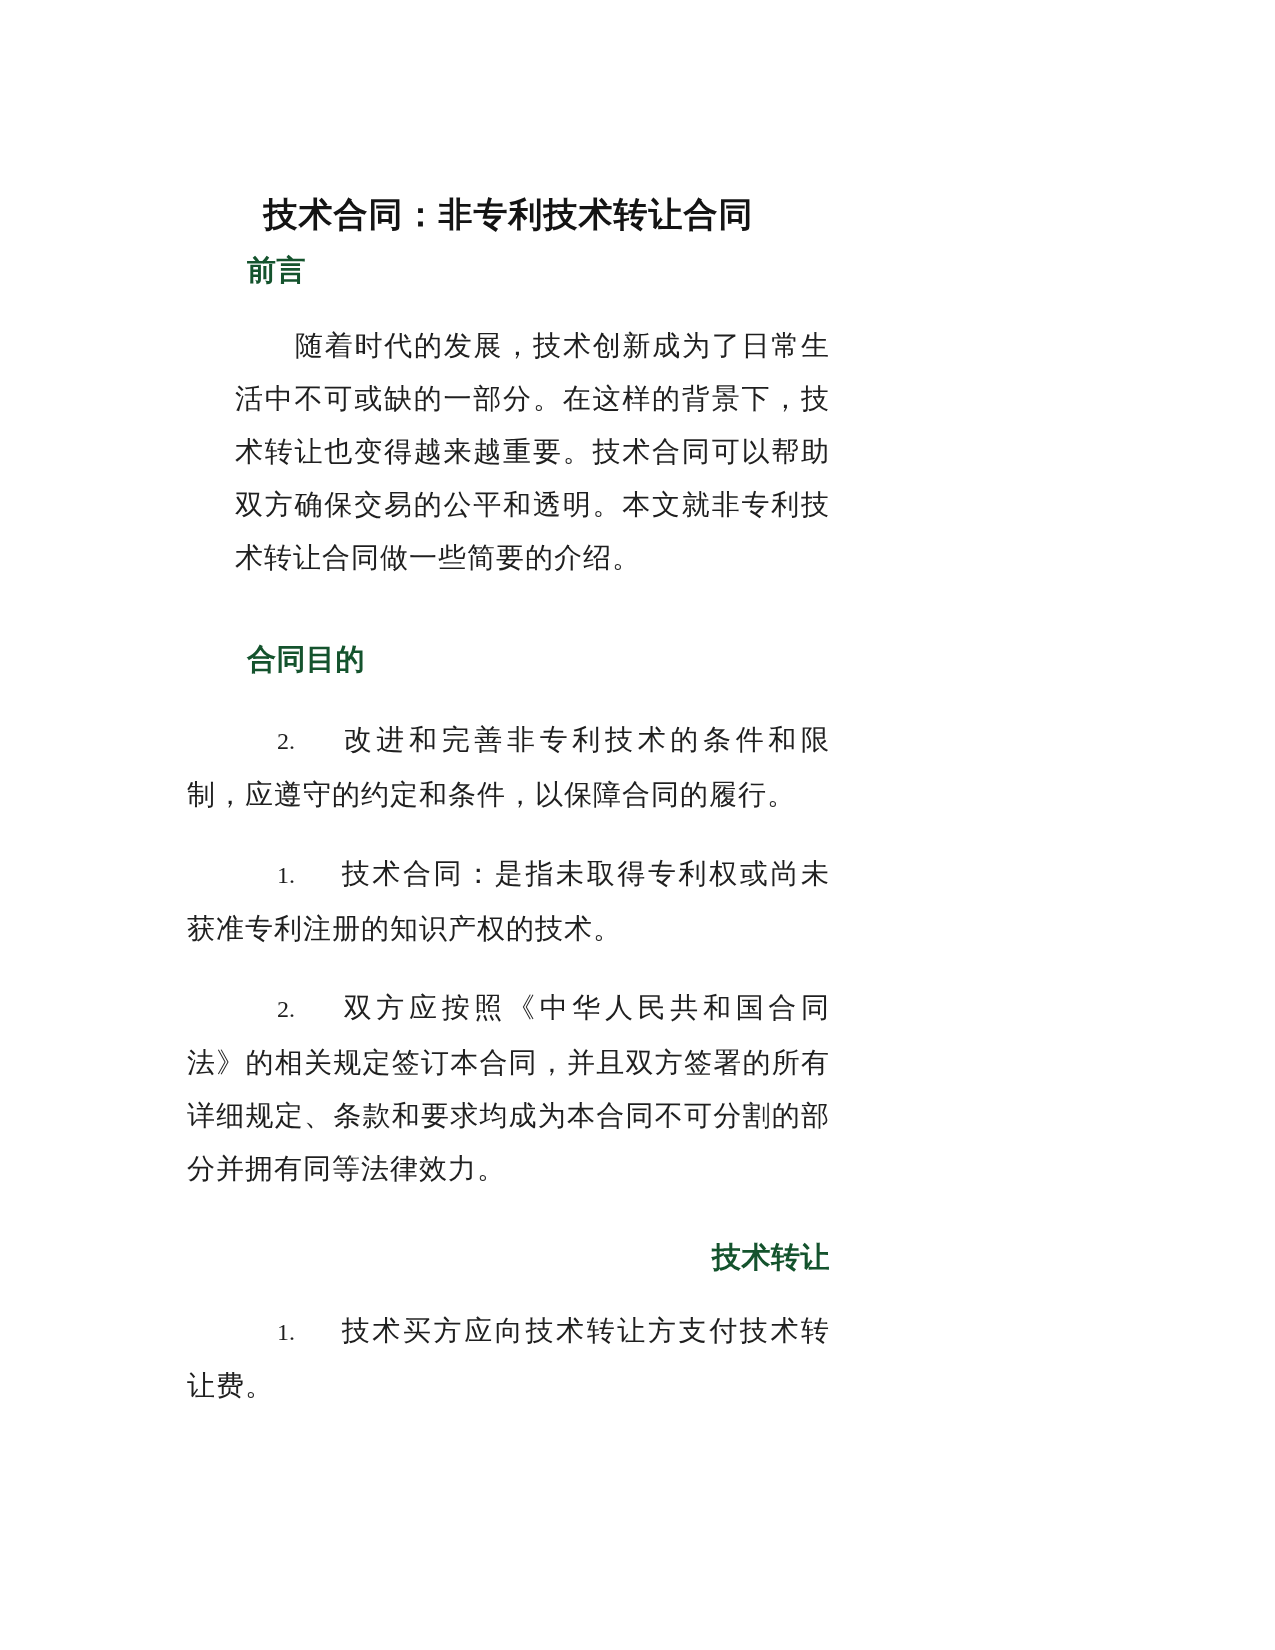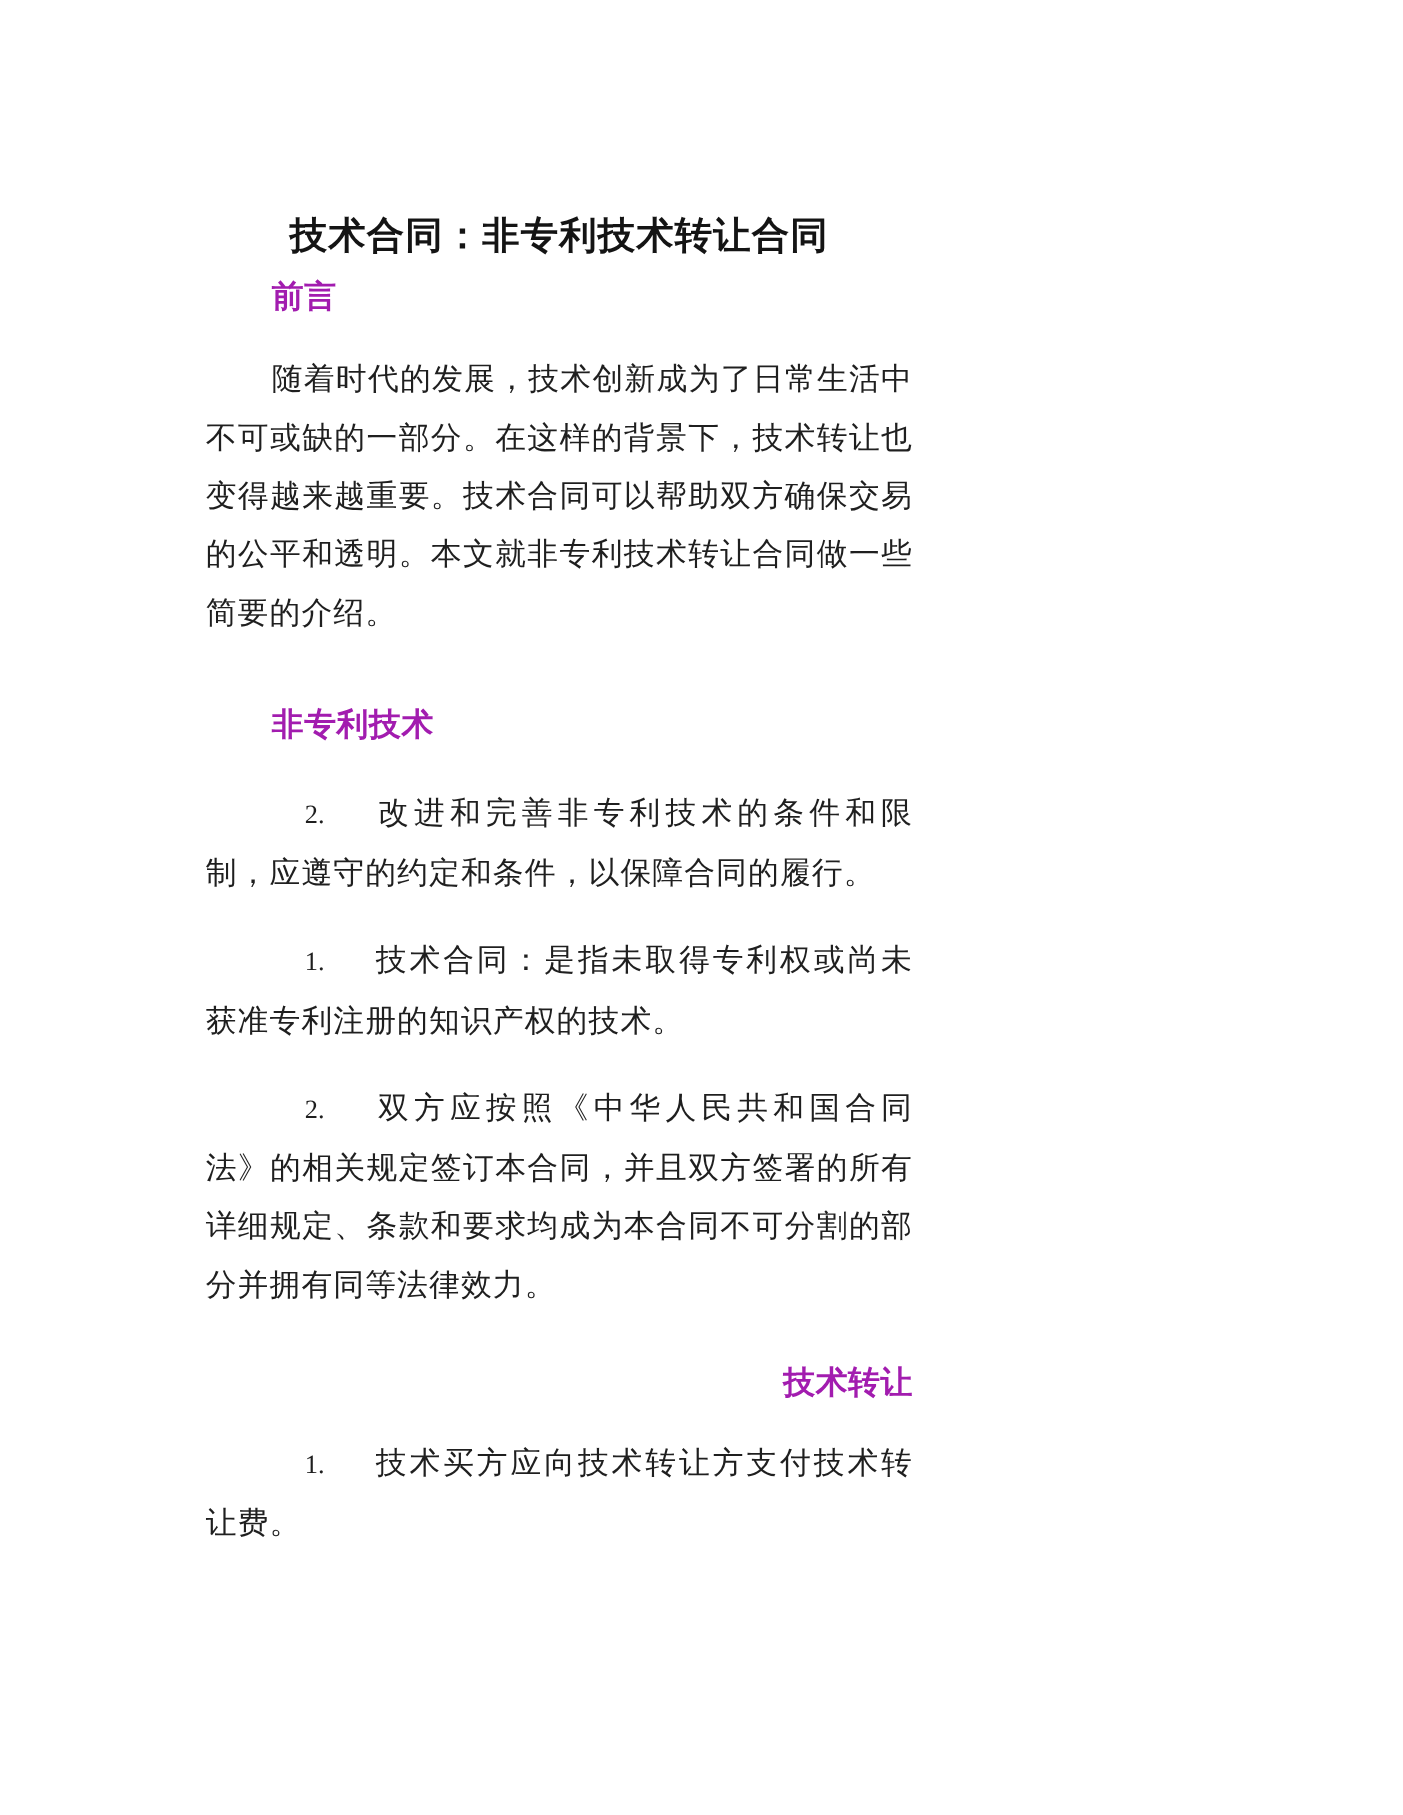--- a/index.html
+++ b/index.html
@@ -26,21 +26,21 @@
     margin: 0;
     color: #141414;
   }
   .heading {
     font-size: 29px;
     font-weight: bold;
     line-height: 53px;
     letter-spacing: 0.5px;
     text-indent: 60px;
     margin: 0;
-    color: #a21caf;
+    color: #14532d;
   }
   .para {
     font-size: 28px;
     line-height: 53px;
     letter-spacing: 1px;
     text-align: justify;
     text-indent: 60px;
     margin: 0;
   }
   .item {
@@ -55,40 +55,40 @@
     display: inline-block;
     width: 108px;
     font-size: 24px;
     letter-spacing: 0;
     font-family: "Liberation Serif", "DejaVu Serif", serif;
     vertical-align: baseline;
   }
   
   .mt3  { margin-top: 3px; }
   .mt20 { margin-top: 20px; }
-  .mt22 { margin-top: 22px; }
+  .mt22 { margin-top: 22px; margin-left: 48px; }
   .mt23 { margin-top: 23px; }
   .mt26 { margin-top: 26px; }
   .mt27 { margin-top: 27px; }
   .mt30 { margin-top: 30px; }
   .mt36 { margin-top: 36px; text-align: right; }
   .mt49 { margin-top: 49px; }
 </style>
 </head>
 <body>
 
 <div class="page">
 
   <h1 class="doc-title">技术合同：非专利技术转让合同</h1>
 
   <h2 class="heading mt3">前言</h2>
 
   <p class="para mt22">随着时代的发展，技术创新成为了日常生活中不可或缺的一部分。在这样的背景下，技术转让也变得越来越重要。技术合同可以帮助双方确保交易的公平和透明。本文就非专利技术转让合同做一些简要的介绍。</p>
 
-  <h2 class="heading mt49">非专利技术</h2>
+  <h2 class="heading mt49">合同目的</h2>
 
 
   <p class="item mt27">
     <span class="num">2.</span><span>改进和完善非专利技术的条件和限制，应遵守的约定和条件，以保障合同的履行。</span>
   </p>
 
 
   <p class="item mt26">
     <span class="num">1.</span><span>技术合同：是指未取得专利权或尚未获准专利注册的知识产权的技术。</span>
   </p>

